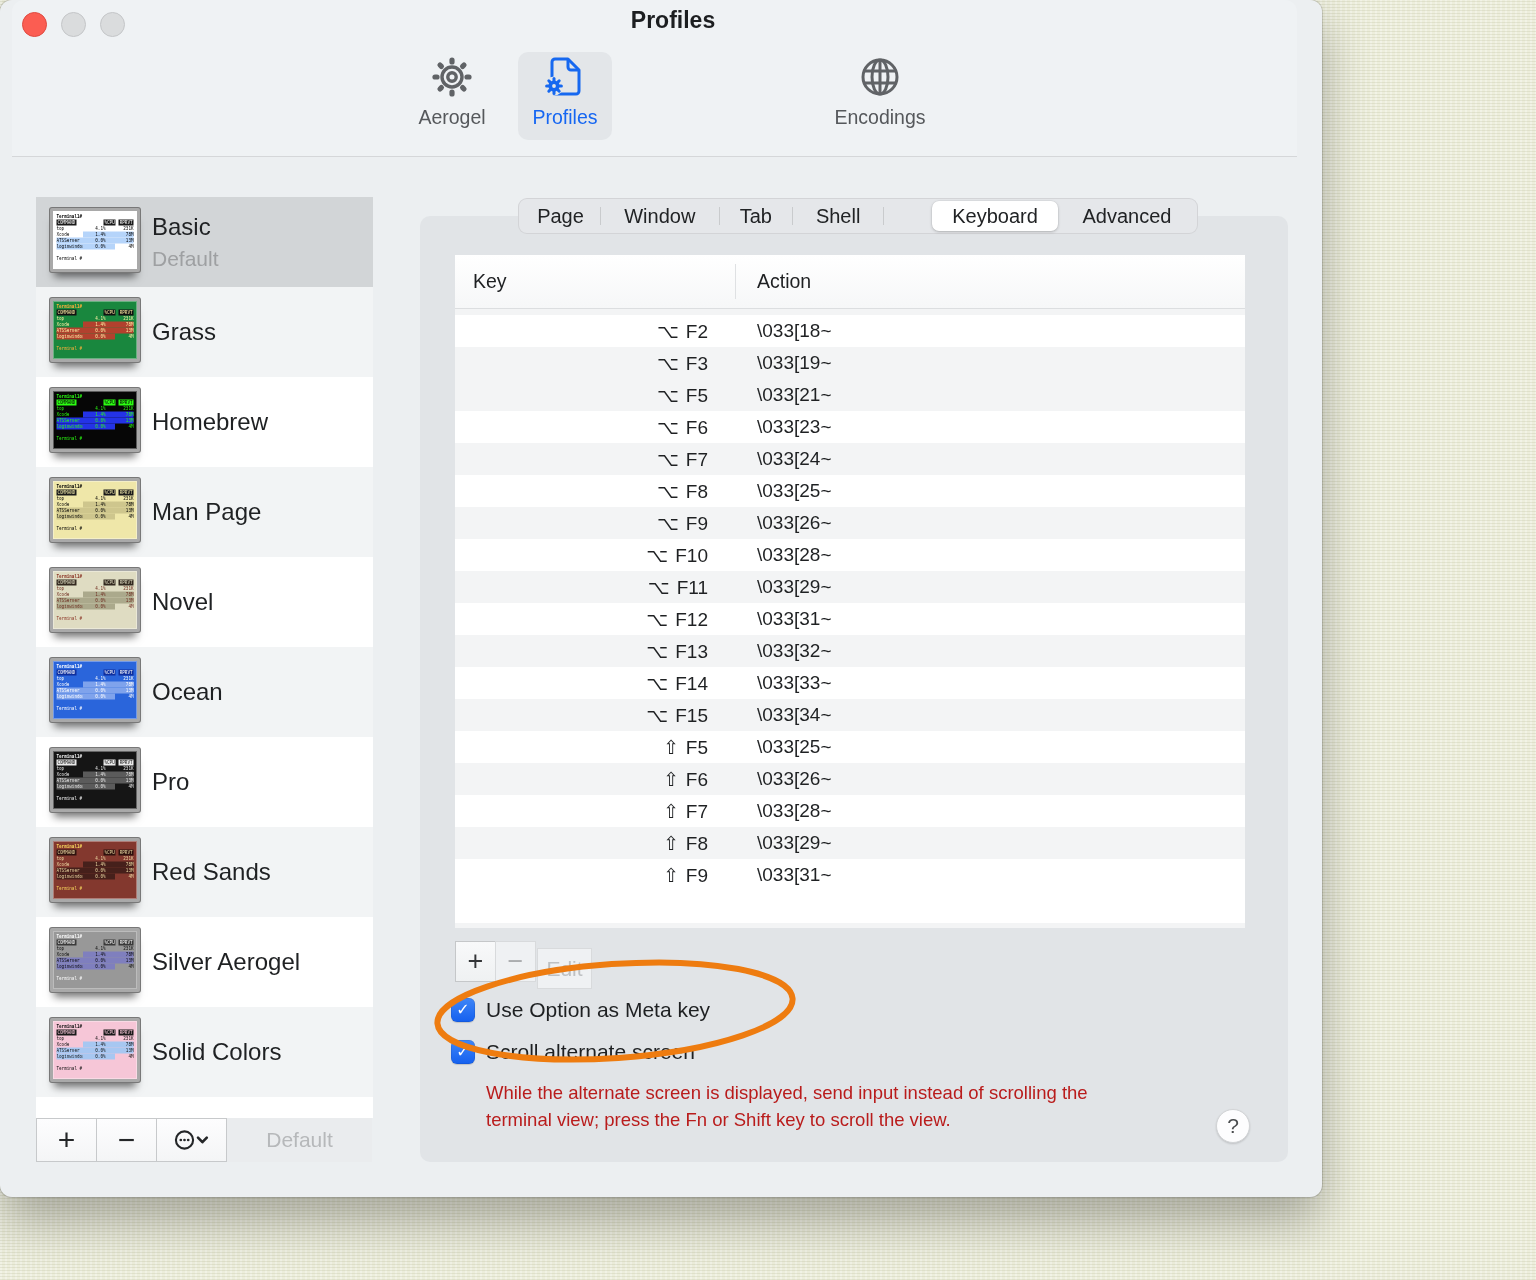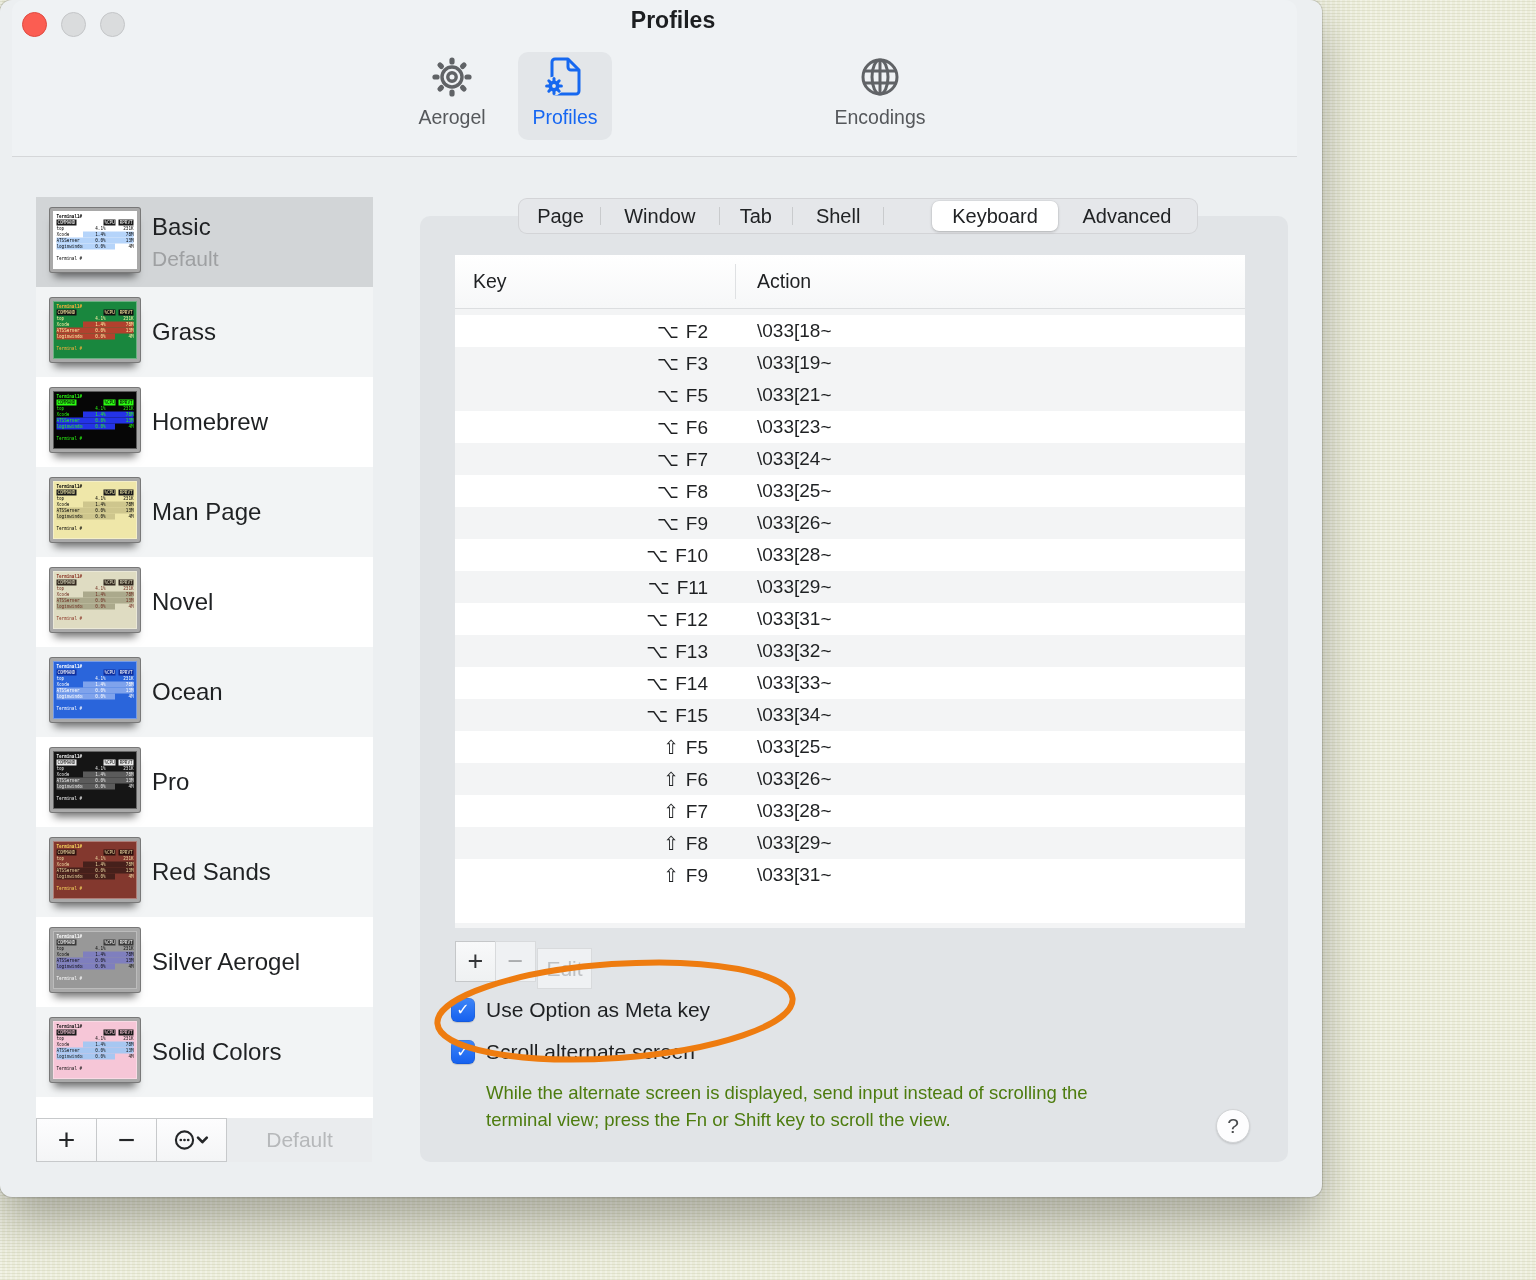--- a/index.html
+++ b/index.html
@@ -87,21 +87,21 @@
     border:1px solid #D8DADC;font-size:27px;font-weight:300;color:#ABADAF;}
   .act-edit{left:537px;top:948px;width:55px;height:41px;background:#EFF1F3;
     border:1px solid #D8DADC;font-size:21px;color:#BEC0C2;}
   
   .optrow{position:absolute;left:451px;display:flex;align-items:center;height:26px;}
   .cb{width:24px;height:24px;border-radius:6px;background:linear-gradient(#3F86F7,#1460EF);
     box-shadow:inset 0 0 0 .5px rgba(0,0,0,.15), 0 .5px 1px rgba(0,0,0,.15);
     display:flex;align-items:center;justify-content:center;flex:0 0 auto;}
   .cb .tick{color:#FFF;font-size:16px;font-weight:700;line-height:1;}
   .optlabel{margin-left:11px;font-size:21px;color:#1E2022;white-space:nowrap;}
-  .footnote{position:absolute;left:486px;top:1079px;width:648px;font-size:18.5px;line-height:27px;color:#4d7c0f;}
+  .footnote{position:absolute;left:486px;top:1079px;width:648px;font-size:18.5px;line-height:27px;color:#b91c1c;}
   .helpbtn{position:absolute;left:1216px;top:1109px;width:34px;height:34px;border-radius:50%;
     background:#FDFDFE;border:1px solid #D2D4D6;box-shadow:0 1px 2px rgba(0,0,0,.15);
     box-sizing:border-box;display:flex;align-items:center;justify-content:center;
     font-size:21px;color:#4A4C4E;}
   .annot{position:absolute;left:428px;top:950px;width:380px;height:122px;pointer-events:none;z-index:30;}
   svg{display:block;}
 </style>
 </head>
 <body>
 

